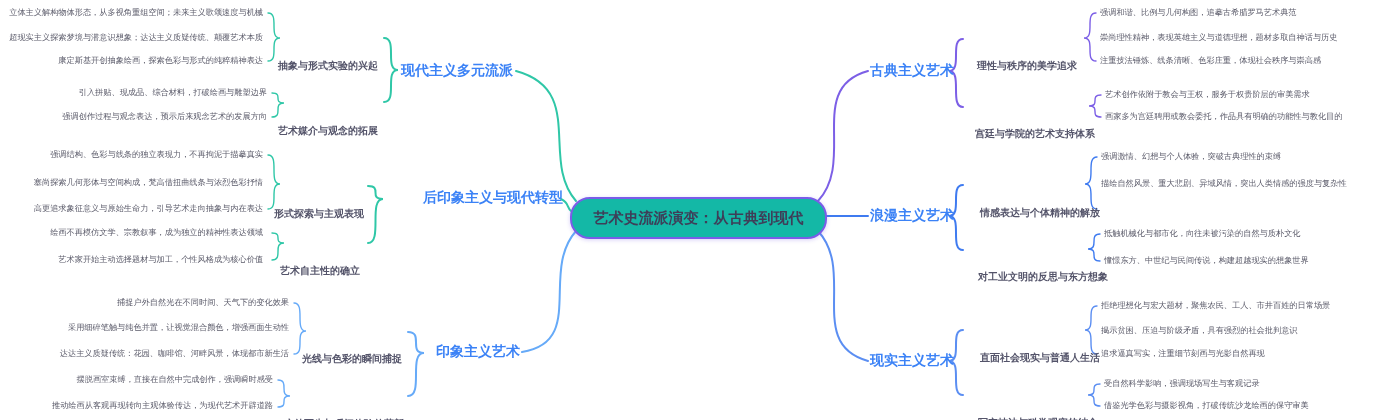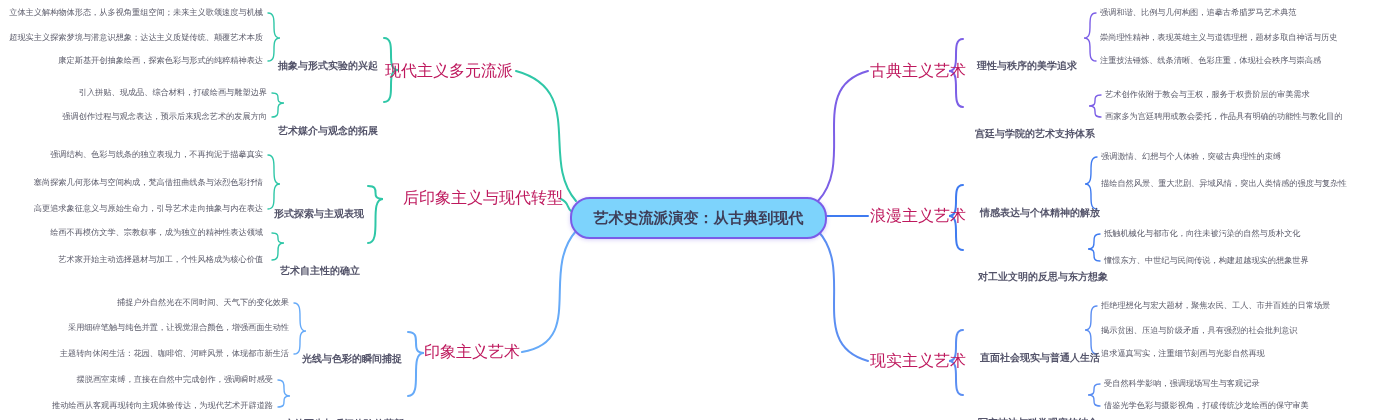--- a/index.html
+++ b/index.html
@@ -4,27 +4,27 @@
 <style>
   html,body{margin:0;padding:0;background:#ffffff;}
   #canvas{
     position:relative;width:1376px;height:420px;background:#ffffff;overflow:hidden;
     font-family:"Liberation Sans","DejaVu Sans",sans-serif;
   }
   #wires{position:absolute;left:0;top:0;width:1376px;height:420px;}
   .txt{position:absolute;white-space:nowrap;transform:translateY(-50%);}
   .center-node{
     position:absolute;left:570px;top:197px;width:253px;height:38px;
-    background:#7dd3fc;border:2.5px solid #7a5ce8;border-radius:20px;
+    background:#14b8a6;border:2.5px solid #7a5ce8;border-radius:20px;
     display:flex;align-items:center;justify-content:center;
     font-size:15px;font-weight:bold;color:#3e3e58;
     box-shadow:0 1px 4px rgba(124,95,230,.30);
     transform:none;
   }
-  .branch-label{font-size:16px;font-weight:normal;color:#be185d;}
+  .branch-label{font-size:14px;font-weight:bold;color:#3b82f6;}
   .sub-label{font-size:10px;font-weight:bold;color:#54546a;margin-top:28px;}
   .leaf{font-size:8.2px;color:#5b5b6a;line-height:10px;}
   .r{text-align:left;}
 </style>
 </head>
 <body>
 
 <div id="canvas">
 
   <svg id="wires" viewBox="0 0 1376 420" fill="none" xmlns="http://www.w3.org/2000/svg">
@@ -78,21 +78,21 @@
   <div class="txt leaf r" style="right:1113px;top:183px">塞尚探索几何形体与空间构成，梵高借扭曲线条与浓烈色彩抒情</div>
   <div class="txt leaf r" style="right:1113px;top:209px">高更追求象征意义与原始生命力，引导艺术走向抽象与内在表达</div>
   <div class="txt sub-label r" style="right:1016px;top:243px">艺术自主性的确立</div>
   <div class="txt leaf r" style="right:1113px;top:233px">绘画不再模仿文学、宗教叙事，成为独立的精神性表达领域</div>
   <div class="txt leaf r" style="right:1113px;top:260px">艺术家开始主动选择题材与加工，个性风格成为核心价值</div>
 
   <div class="txt branch-label r" style="right:856px;top:352px">印象主义艺术</div>
   <div class="txt sub-label r" style="right:974px;top:331px">光线与色彩的瞬间捕捉</div>
   <div class="txt leaf r" style="right:1087px;top:303px">捕捉户外自然光在不同时间、天气下的变化效果</div>
   <div class="txt leaf r" style="right:1087px;top:328px">采用细碎笔触与纯色并置，让视觉混合颜色，增强画面生动性</div>
-  <div class="txt leaf r" style="right:1087px;top:354px">主题转向休闲生活：花园、咖啡馆、河畔风景，体现都市新生活</div>
+  <div class="txt leaf r" style="right:1087px;top:354px">达达主义质疑传统：花园、咖啡馆、河畔风景，体现都市新生活</div>
   <div class="txt sub-label r" style="right:972px;top:396px">户外写生与瞬间体验的革新</div>
   <div class="txt leaf r" style="right:1103px;top:380px">摆脱画室束缚，直接在自然中完成创作，强调瞬时感受</div>
   <div class="txt leaf r" style="right:1103px;top:406px">推动绘画从客观再现转向主观体验传达，为现代艺术开辟道路</div>
 
   <div class="txt branch-label" style="left:870px;top:71px">古典主义艺术</div>
   <div class="txt sub-label" style="left:977px;top:38px">理性与秩序的美学追求</div>
   <div class="txt leaf" style="left:1100px;top:13px">强调和谐、比例与几何构图，追摹古希腊罗马艺术典范</div>
   <div class="txt leaf" style="left:1100px;top:38px">崇尚理性精神，表现英雄主义与道德理想，题材多取自神话与历史</div>
   <div class="txt leaf" style="left:1100px;top:61px">注重技法锤炼、线条清晰、色彩庄重，体现社会秩序与崇高感</div>
   <div class="txt sub-label" style="left:975px;top:106px">宫廷与学院的艺术支持体系</div>

